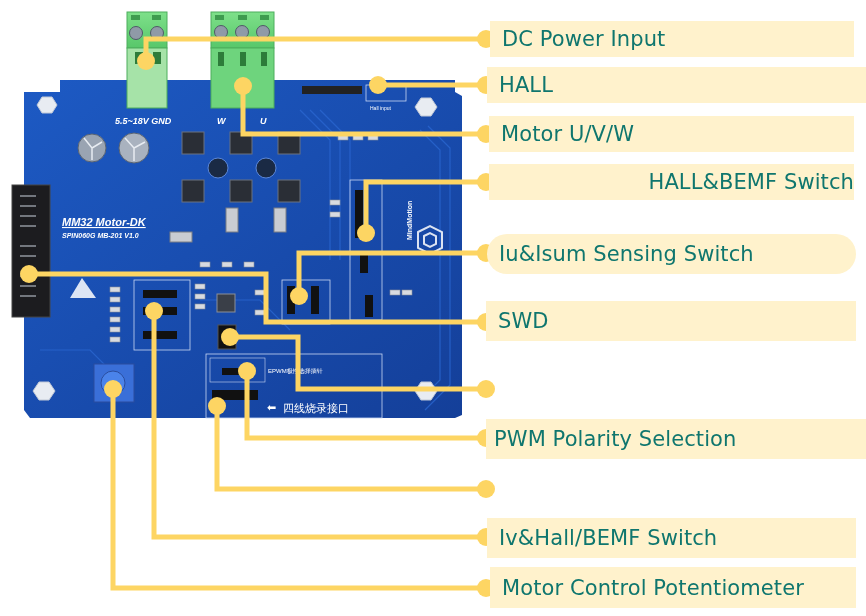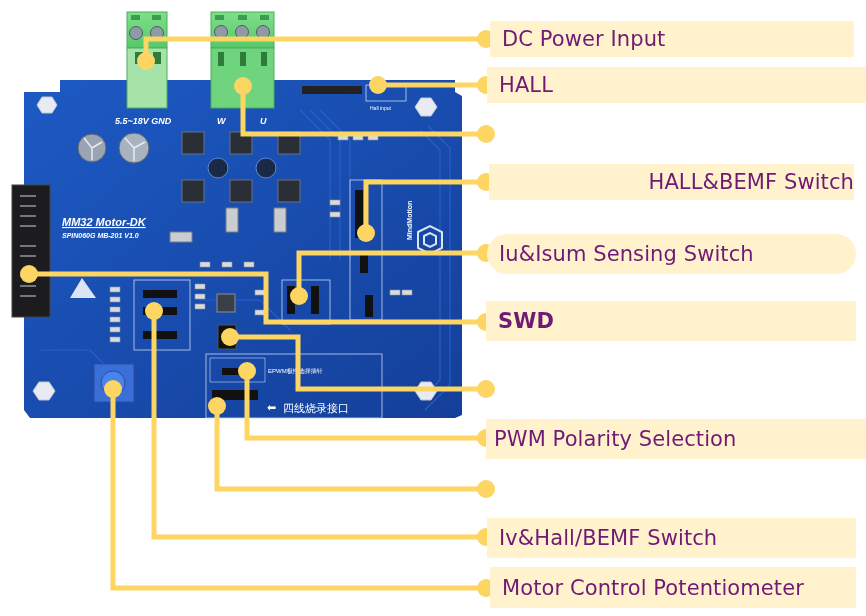--- a/index.html
+++ b/index.html
@@ -1,19 +1,19 @@
 <!DOCTYPE html>
 <html><head>
 <meta charset="utf-8">
 <style>
   html,body{margin:0;padding:0;background:#ffffff;}
   body{width:866px;height:616px;position:relative;overflow:hidden;font-family:"DejaVu Sans",sans-serif;}
   #stage{position:absolute;left:0;top:0;width:866px;height:616px;}
   .label-box{position:absolute;background:#fff2cc;height:36px;display:flex;align-items:center;padding-left:12px;box-sizing:border-box;}
-  .label-text{font-size:21px;color:#701a75;white-space:nowrap;letter-spacing:0.1px;}
+  .label-text{font-size:21px;color:#0f766e;white-space:nowrap;letter-spacing:0.1px;}
   .pcb-text{font-family:"Liberation Sans",sans-serif;}
 </style>
 </head>
 <body>
 
 <div id="stage">
 
   <svg id="pcb" width="866" height="616" style="position:absolute;left:0;top:0;">
     <defs>
       <linearGradient id="boardGrad" x1="0" y1="0" x2="1" y2="1">
@@ -233,27 +233,30 @@
       <circle cx="486" cy="588" r="9"></circle>
     </g>
   </svg>
 
   <div class="label-box" style="left:490px;top:21px;width:364px;">
     <span class="label-text">DC Power Input</span>
   </div>
   <div class="label-box" style="left:487px;top:67px;width:441px;">
     <span class="label-text">HALL</span>
   </div>
+  <div class="label-box" style="left:489px;top:116px;width:365px;">
+    <span class="label-text">Motor U/V/W</span>
+  </div>
   <div class="label-box" style="left:489px;top:164px;width:365px;justify-content:flex-end;">
     <span class="label-text">HALL&amp;BEMF Switch</span>
   </div>
   <div class="label-box" style="left:487px;top:234px;width:369px;height:40px;border-radius:20px;">
     <span class="label-text">Iu&amp;Isum Sensing Switch</span>
   </div>
-  <div class="label-box" style="left:486px;top:301px;width:370px;height:40px;font-weight:bold;">
+  <div class="label-box" style="left:486px;top:301px;width:370px;height:40px;">
     <span class="label-text">SWD</span>
   </div>
   <div class="label-box" style="left:486px;top:419px;width:435px;height:40px;padding-left:8px;">
     <span class="label-text">PWM Polarity Selection</span>
   </div>
   <div class="label-box" style="left:490px;top:567px;width:366px;height:41px;">
     <span class="label-text">Motor Control Potentiometer</span>
   </div>
   <div class="label-box" style="left:487px;top:518px;width:369px;height:40px;">
     <span class="label-text">Iv&amp;Hall/BEMF Switch</span>

